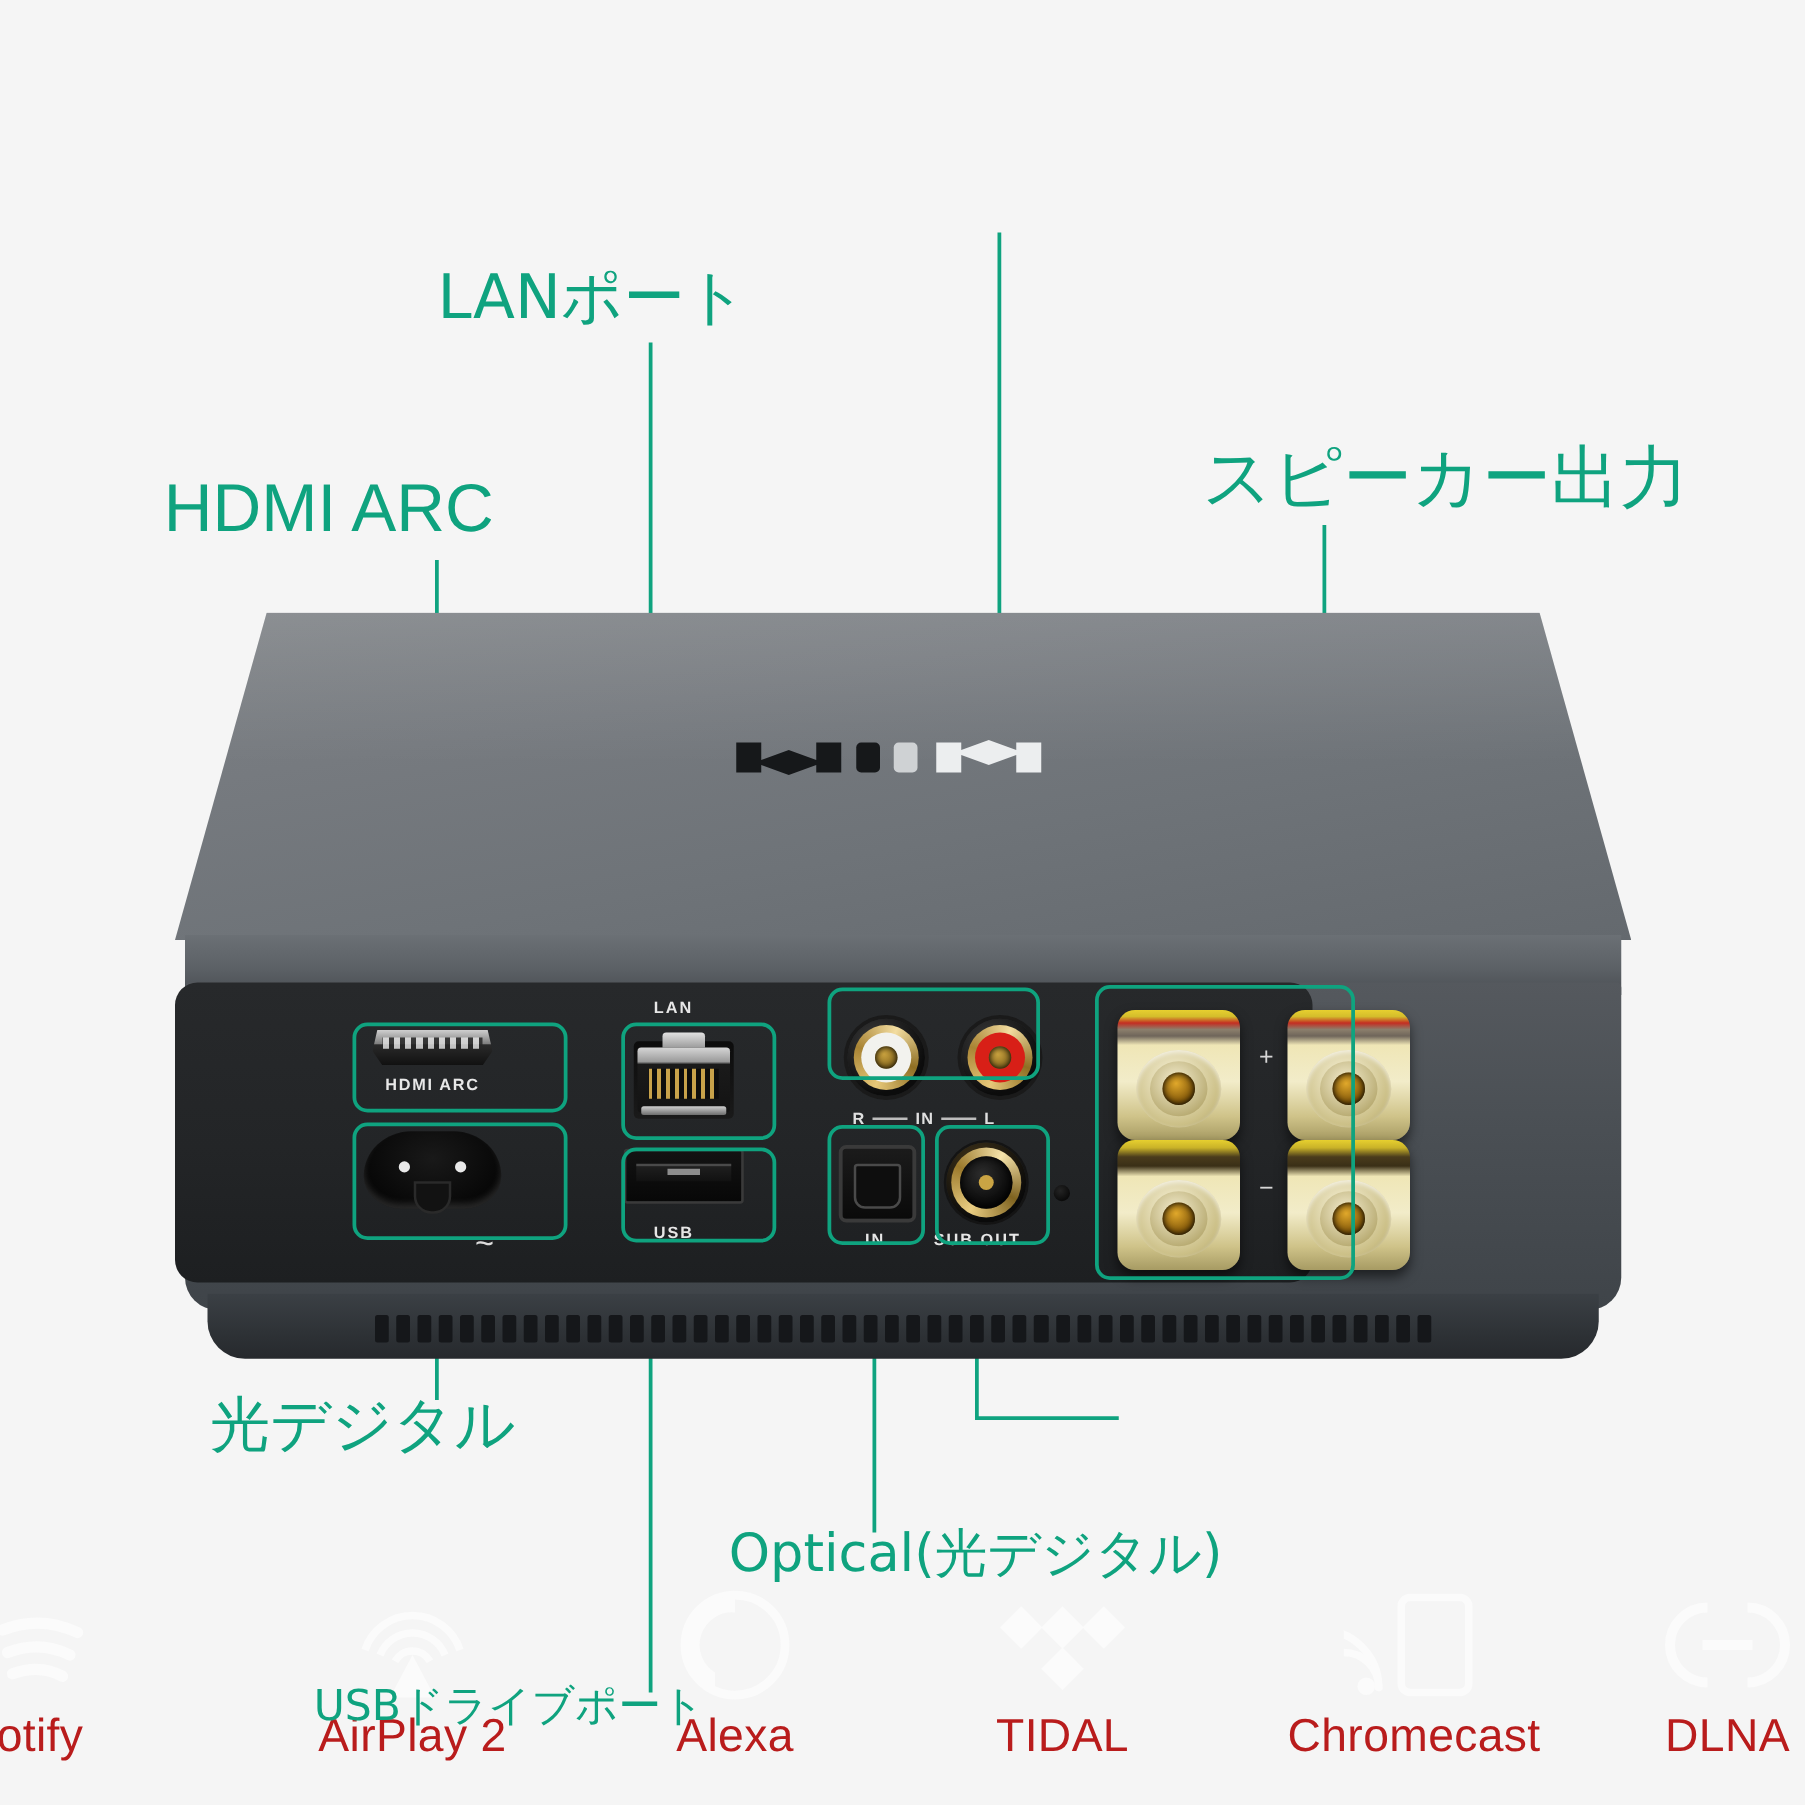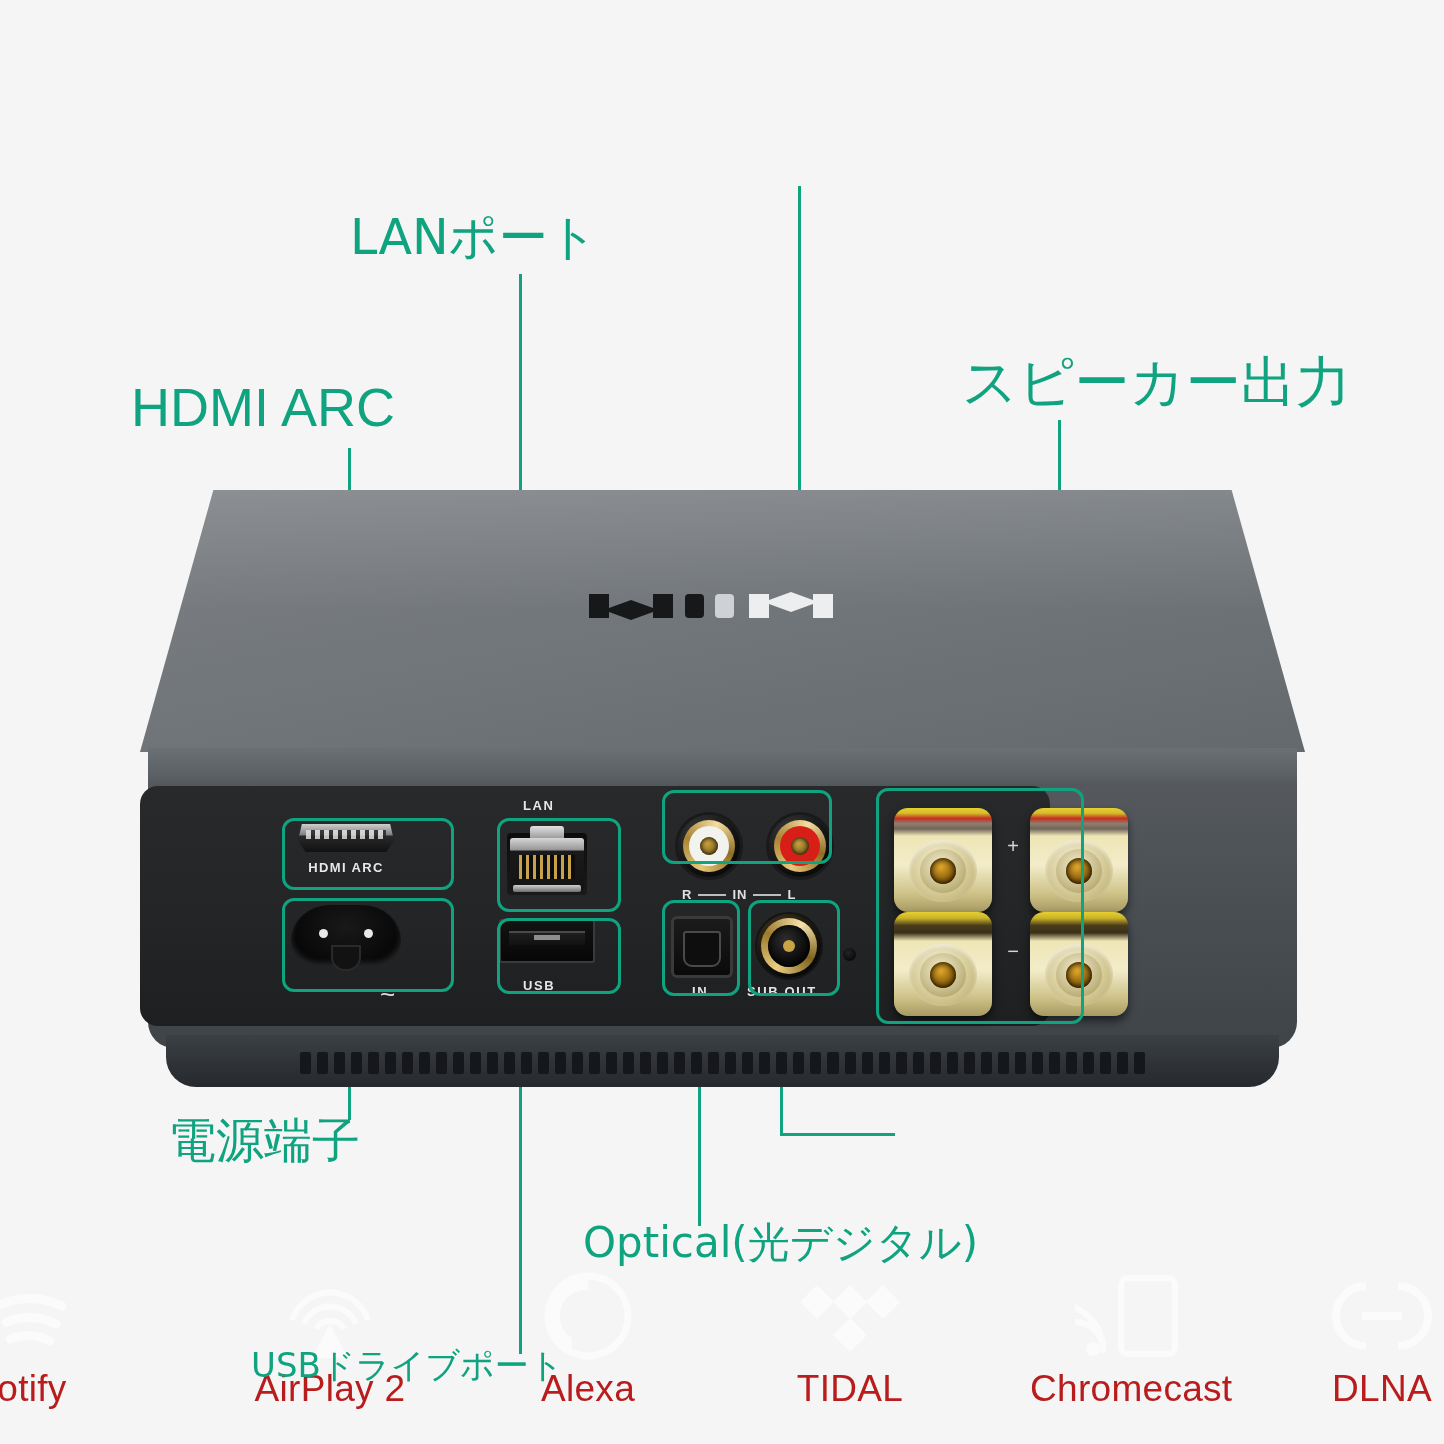--- a/index.html
+++ b/index.html
@@ -522,20 +522,20 @@
   <div class="hl" style="left:748px; top:900px; width:92px;  height:96px;"></div>
   <div class="hl" style="left:876px; top:788px; width:208px; height:236px;"></div>
 
 
   <div class="cal jp" style="left:350px; top:213px; font-size:49px;">LANポート</div>
 
   <div class="cal jp" style="left:962px; top:355px; font-size:55px;">スピーカー出力</div>
 
   <div class="cal" style="left:131px; top:380px; font-size:54px;">HDMI ARC</div>
 
-  <div class="cal jp" style="left:168px; top:1116px; font-size:48px;">電源端子</div>
+  <div class="cal jp" style="left:168px; top:1116px; font-size:48px;">光デジタル</div>
 
 
   <div class="cal jp" style="left:583px; top:1222px; font-size:42px;">Optical(光デジタル)</div>
 
   <div class="cal jp" style="left:251px; top:1348px; font-size:34px;">USBドライブポート</div>
 
 </div>
 
 </body></html>

